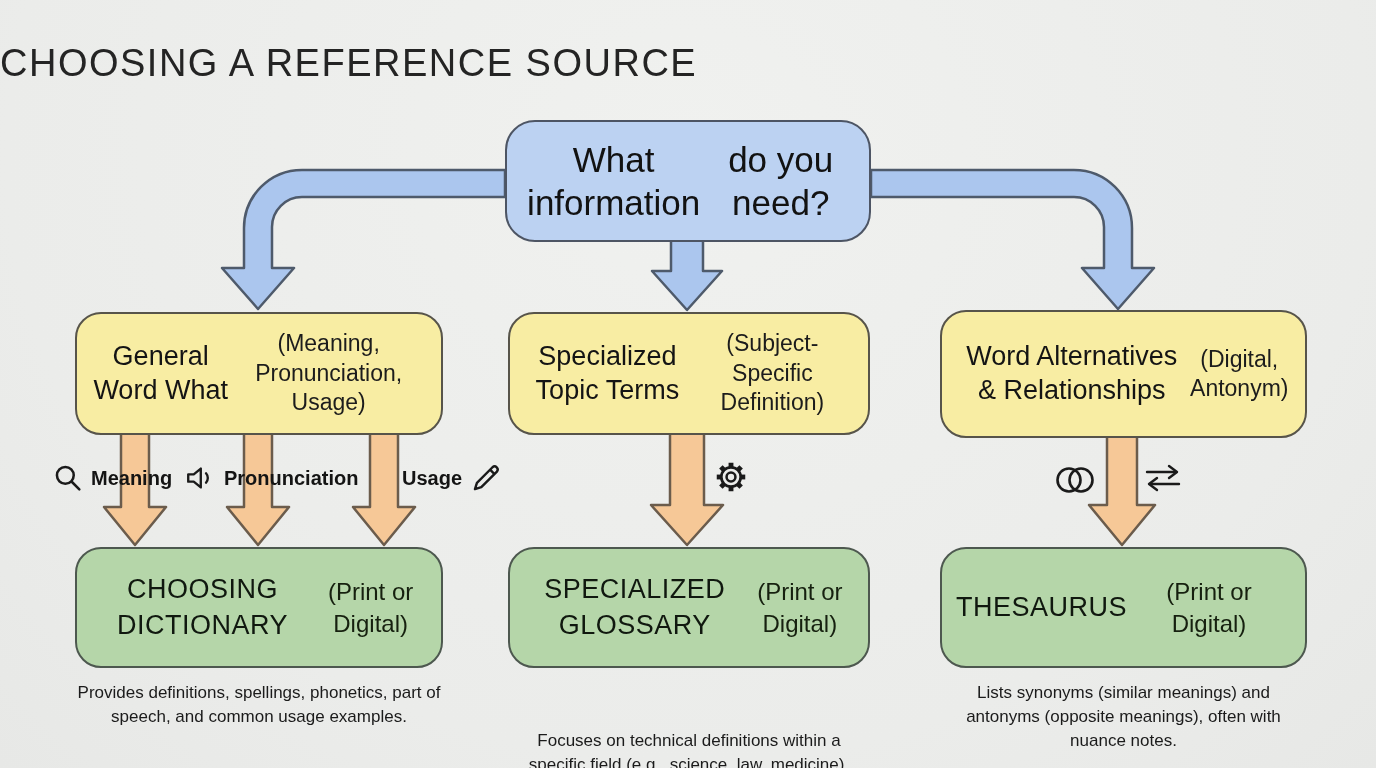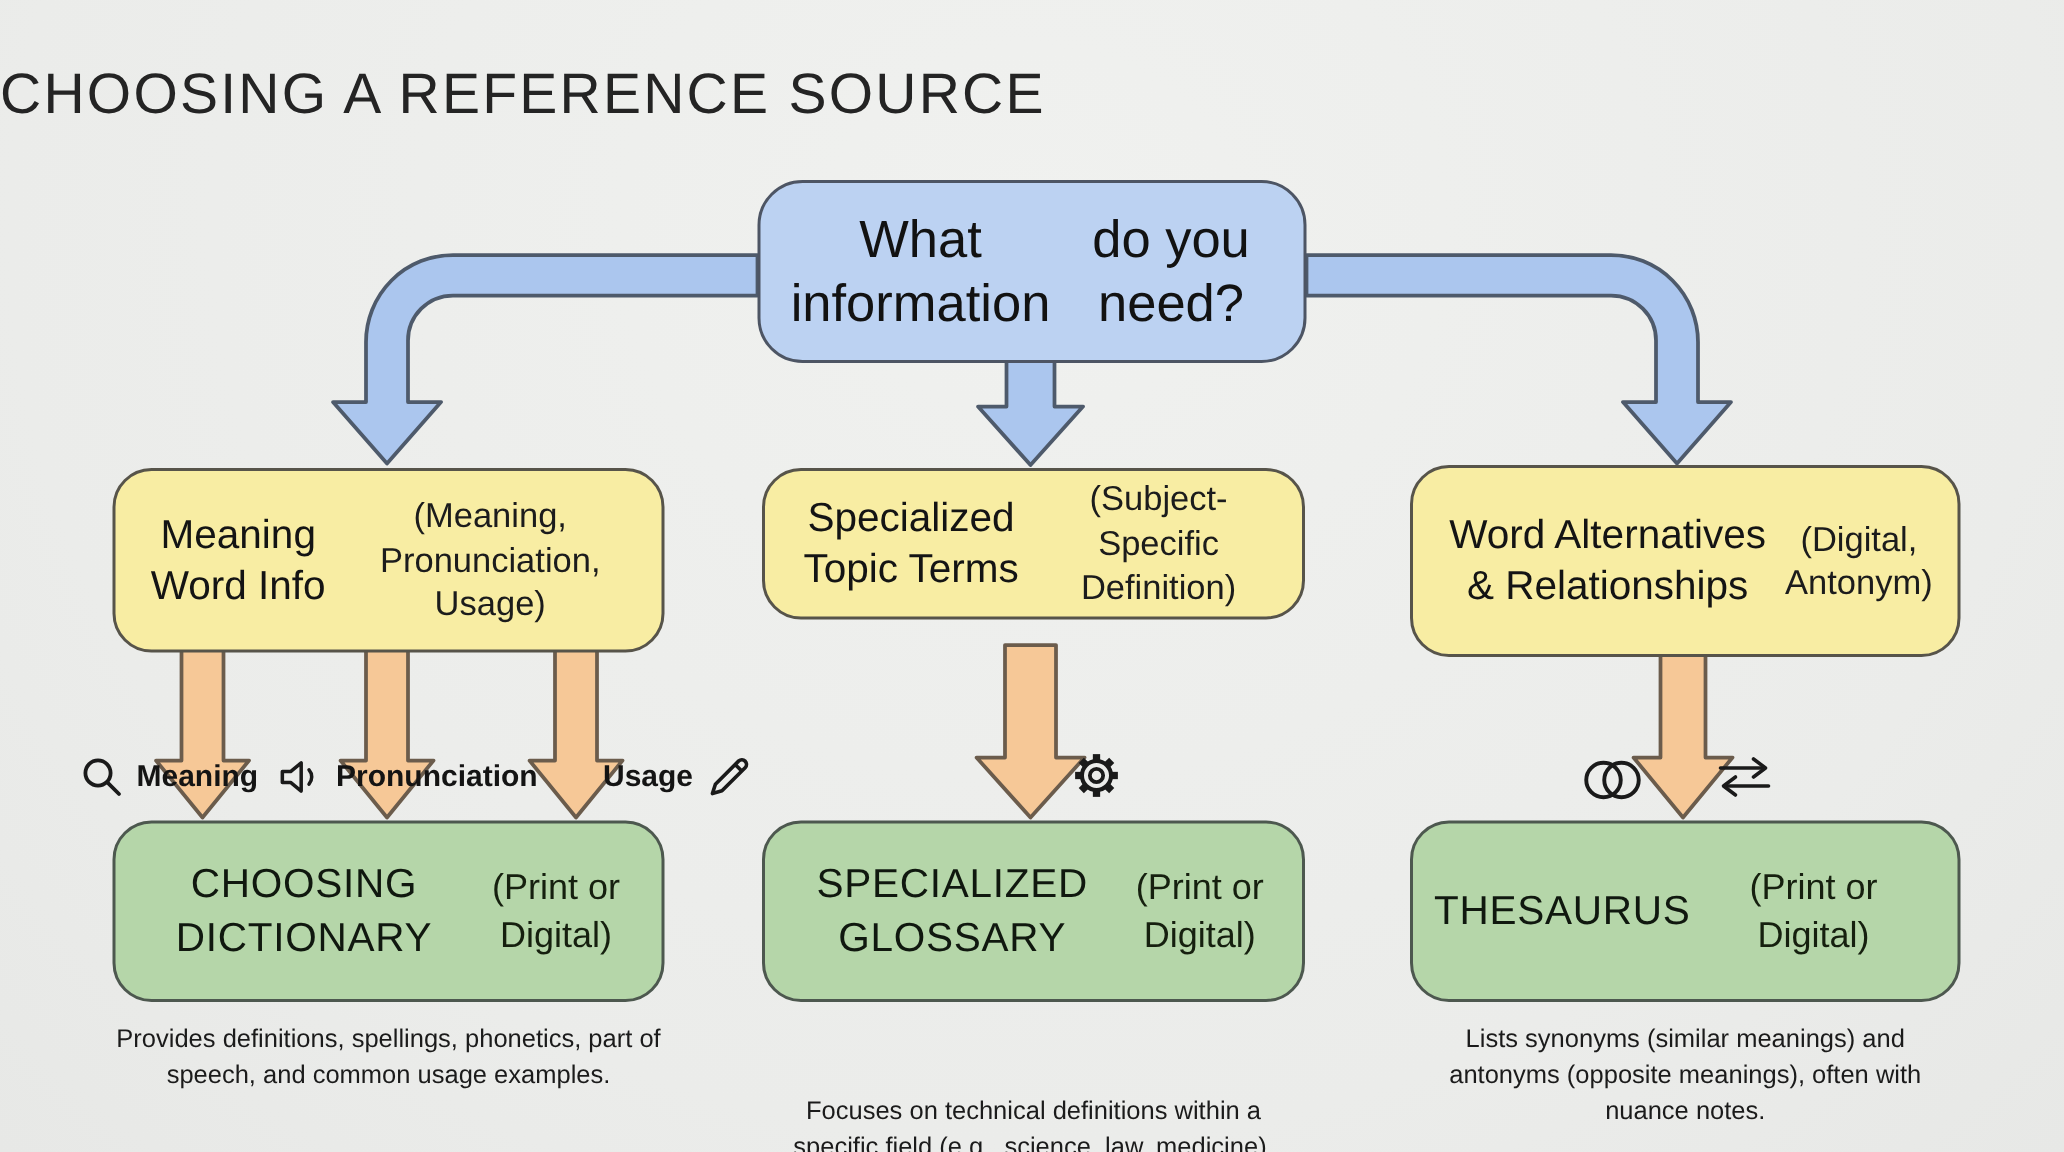--- a/index.html
+++ b/index.html
@@ -28,21 +28,21 @@
   .cat-heading { font-size:27px; font-weight:500; line-height:1.25; color:#141414; }
   .cat-detail  { font-size:23px; font-weight:400; line-height:1.28; color:#1c1c1c; }
   .src-heading { font-size:27px; font-weight:500; letter-spacing:0.5px; line-height:1.3; color:#10180f; }
   .src-detail  { font-size:24px; font-weight:400; line-height:1.3; color:#16200f; }
   .caption {
     position:absolute; text-align:center; font-size:17px; font-weight:400;
     line-height:1.4; color:#1b1b1b;
   }
   .feature {
     position:absolute; display:flex; align-items:center; gap:7px;
-    font-size:20px; font-weight:600; color:#141414; height:36px;margin-top:40px;
+    font-size:20px; font-weight:600; color:#141414; height:36px;
   }
   .feature svg { display:block; }
   .icon-wrap { display:flex; align-items:center; }
 </style>
 </head>
 <body>
 
 <div class="canvas">
 
   <svg class="connectors" width="1376" height="768" viewBox="0 0 1376 768">
@@ -66,25 +66,25 @@
   </svg>
 
   <div class="title">CHOOSING A REFERENCE SOURCE</div>
 
   <div class="node node-blue" style="left:505px; top:120px; width:366px; height:122px;">
     <div class="q-line">What information</div>
     <div class="q-line">do you need?</div>
   </div>
 
   <div class="node node-yellow" style="left:75px; top:312px; width:368px; height:123px;">
-    <div class="cat-heading">Meaning Word Info</div>
+    <div class="cat-heading">General Word What</div>
     <div class="cat-detail">(Meaning, Pronunciation, Usage)</div>
   </div>
 
-  <div class="node node-yellow" style="left:508px; top:312px; width:362px; height:101px;">
+  <div class="node node-yellow" style="left:508px; top:312px; width:362px; height:123px;">
     <div class="cat-heading">Specialized Topic Terms</div>
     <div class="cat-detail">(Subject-Specific Definition)</div>
   </div>
 
   <div class="node node-yellow" style="left:940px; top:310px; width:367px; height:128px;">
     <div class="cat-heading" style="max-width:310px;">Word Alternatives &amp; Relationships</div>
     <div class="cat-detail">(Digital, Antonym)</div>
   </div>
 
   <div class="feature" style="left:52px; top:460px;">

